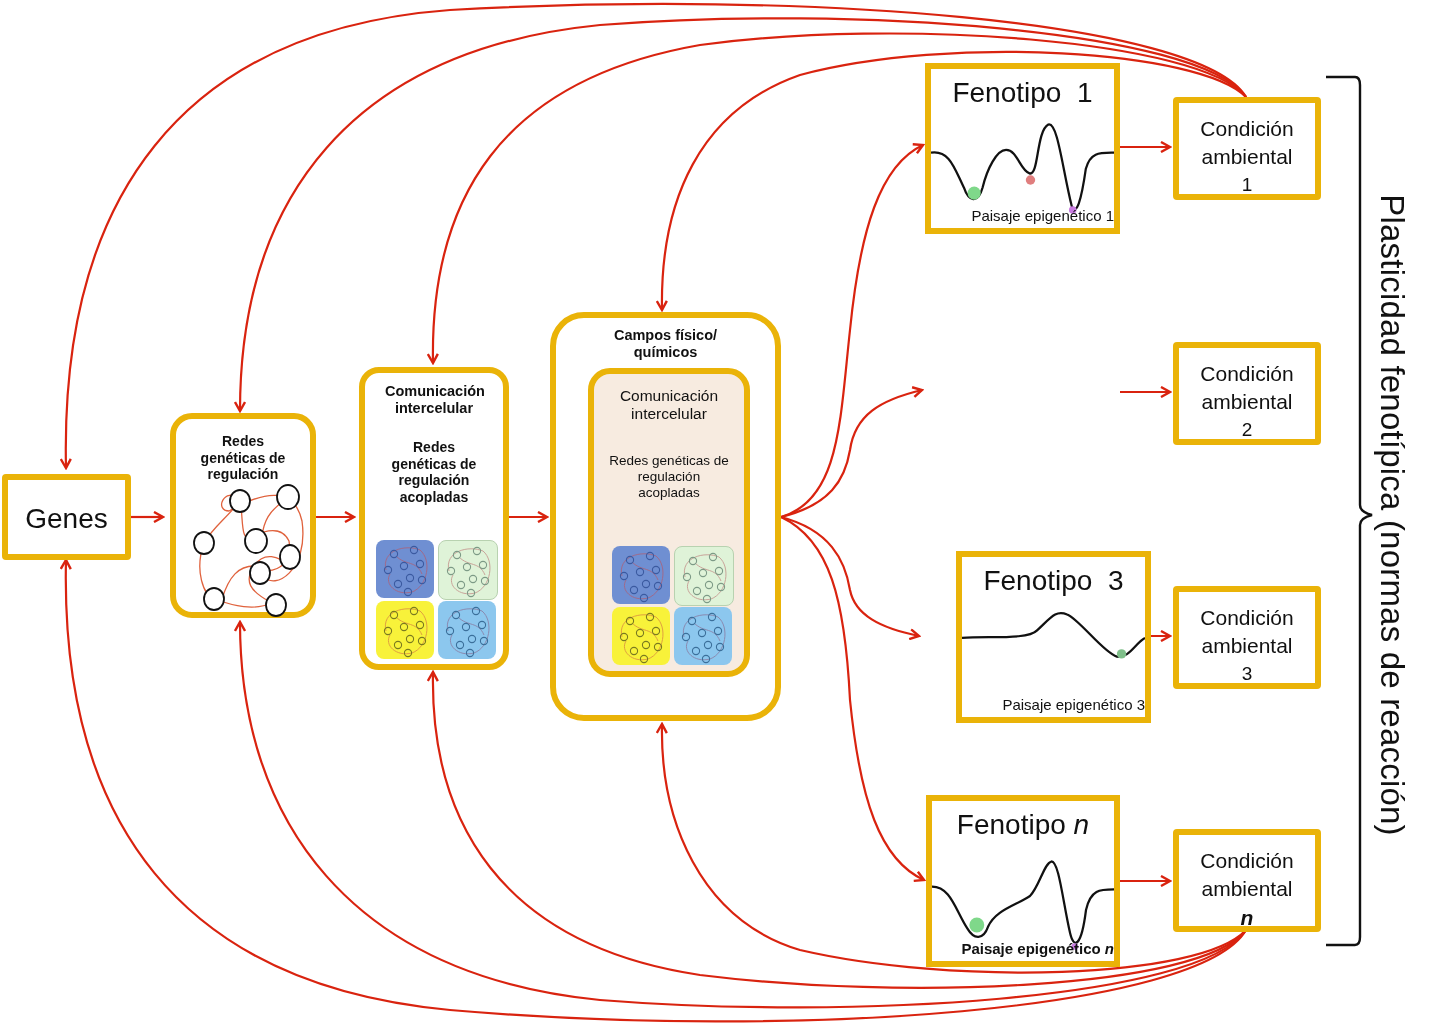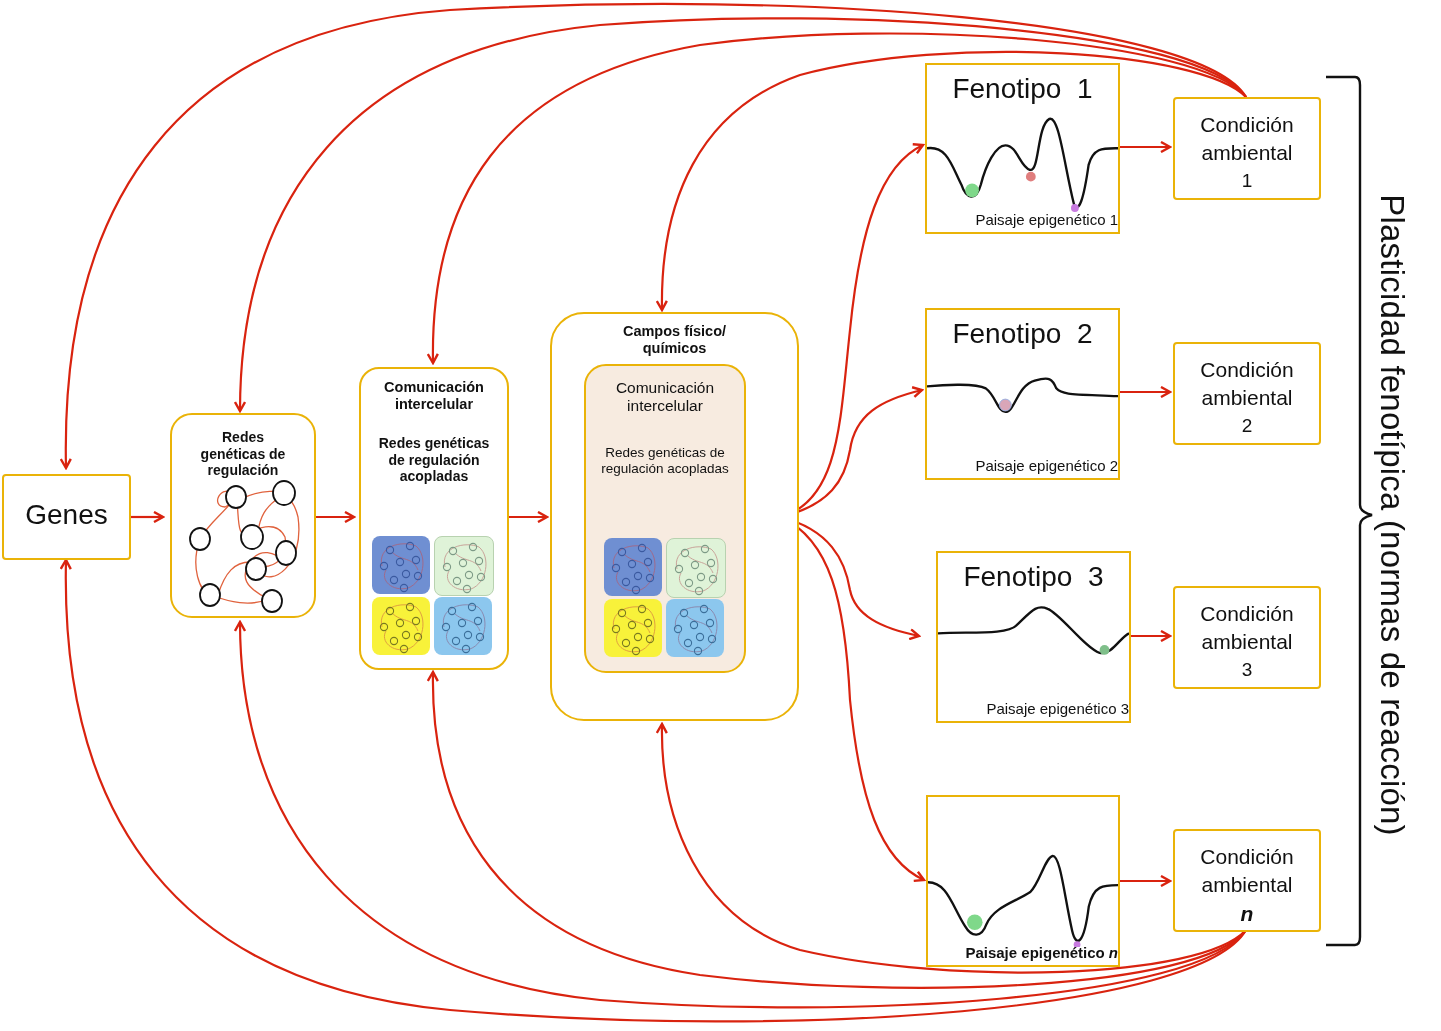--- a/index.html
+++ b/index.html
@@ -1,19 +1,19 @@
 <!DOCTYPE html>
 <html><head>
 <meta charset="utf-8">
 <style>
   html, body { margin: 0; padding: 0; background: #ffffff; }
   #stage { position: relative; width: 1441px; height: 1031px; overflow: hidden; background: #fff;
            font-family: "Liberation Sans", "DejaVu Sans", sans-serif; color: #111; }
   svg#links { position: absolute; left: 0; top: 0; width: 1441px; height: 1031px; }
-  .box { position: absolute; box-sizing: border-box; border: 2px solid #eab308; background: #fff; }
+  .box { position: absolute; box-sizing: border-box; border: 6px solid #eab308; background: #fff; }
   .rounded { border-radius: 4px; }
   .lbl { position: absolute; left: 0; right: 0; text-align: center; line-height: 1.18; }
   .bold { font-weight: bold; }
   .quad { position: absolute; width: 58px; height: 58px; border-radius: 8px; }
   .quad svg { width: 100%; height: 100%; }
   .pheno-title { position: absolute; left: 0; right: 0; top: 8px; text-align: center; font-size: 28px; }
   .pheno-caption { position: absolute; left: 0; right: 0; bottom: 4px; text-align: right; font-size: 15px; }
   .pheno-curve { position: absolute; left: 0; top: 40px; width: 100%; height: 110px; }
   .env-text { position: absolute; left: 0; right: 0; top: 12px; text-align: center; font-size: 21px; line-height: 1.35; }
   .vertical-label { position: absolute; left: 1392px; top: 515px; transform: translate(-50%, -50%) rotate(90deg);
@@ -139,21 +139,21 @@
             <circle cx="28" cy="26" r="3.6" fill="none" stroke="#3b6f9a" stroke-width="1.1"></circle>
             <circle cx="44" cy="24" r="3.6" fill="none" stroke="#3b6f9a" stroke-width="1.1"></circle>
             <circle cx="22" cy="44" r="3.6" fill="none" stroke="#3b6f9a" stroke-width="1.1"></circle>
             <circle cx="34" cy="38" r="3.6" fill="none" stroke="#3b6f9a" stroke-width="1.1"></circle>
             <circle cx="46" cy="40" r="3.6" fill="none" stroke="#3b6f9a" stroke-width="1.1"></circle>
             <circle cx="32" cy="52" r="3.6" fill="none" stroke="#3b6f9a" stroke-width="1.1"></circle>
           </svg></div>
     </div>
   </div>
 
-  <div class="box rounded" style="left:550px; top:312px; width:249px; height:409px; border-radius:34px;">
+  <div class="box rounded" style="left:550px; top:312px; width:231px; height:409px; border-radius:34px;">
     <div class="lbl bold" style="top:9px; font-size:14.5px; padding:0 50px;">Campos físico/ químicos</div>
     <div class="box" style="left:32px; top:50px; width:162px; height:309px; background:#f7ebe0; border-radius:22px;">
       <div class="lbl" style="top:13px; font-size:15.5px; padding:0 18px;">Comunicación intercelular</div>
       <div class="lbl" style="top:79px; font-size:13.5px; padding:0 14px;">Redes genéticas de regulación acopladas</div>
       <div style="position:absolute; left:18px; top:172px;">
         <div class="quad" style="left:0; top:0; background:#6f8fd2;"><svg viewBox="0 0 58 58">
               <path d="M10,30 C5,10 30,4 44,10 C56,20 52,46 36,52 C20,56 8,44 14,34 M20,16 C30,26 40,20 46,34" fill="none" stroke="#a06a8a" stroke-width="1"></path>
               <circle cx="18" cy="14" r="3.6" fill="none" stroke="#3b5aa0" stroke-width="1.1"></circle>
               <circle cx="38" cy="10" r="3.6" fill="none" stroke="#3b5aa0" stroke-width="1.1"></circle>
               <circle cx="12" cy="30" r="3.6" fill="none" stroke="#3b5aa0" stroke-width="1.1"></circle>
@@ -214,51 +214,41 @@
       <circle cx="46" cy="86" r="7" fill="#7fd88a"></circle>
       <circle cx="106" cy="72" r="5" fill="#e07e7e"></circle>
       <circle cx="151" cy="104" r="4" fill="#c87be0"></circle>
     </svg>
     <div class="pheno-caption">
       <span>Paisaje epigenético</span>
       <span>1</span>
     </div>
   </div>
 
-  <div class="box pheno" style="left:925px; top:308px; width:195px; height:172px;">
-    <div class="pheno-title">
-      <span>Fenotipo</span>&nbsp;
-      <span>2</span>
-    </div>
-    <svg class="pheno-curve" viewBox="0 0 195 110">
-      <path d="M0,36 C20,34 50,33 60,38 C70,45 72,62 80,62 C90,62 92,35 110,30 C125,26 128,28 132,38 C138,45 150,44 195,46" fill="none" stroke="#111" stroke-width="2.4"></path>
-      <circle cx="80" cy="55" r="6" fill="#d9a6b8" stroke="#9ab0e0" stroke-width="1"></circle>
-    </svg>
-    <div class="pheno-caption">
-      <span>Paisaje epigenético</span>
-      <span>2</span>
-    </div>
-  </div>
-
-  <div class="box pheno" style="left:936px; top:551px; width:195px; height:172px;">
+
+  <div class="box pheno" style="left:956px; top:551px; width:195px; height:172px;">
     <div class="pheno-title">
       <span>Fenotipo</span>&nbsp;
       <span>3</span>
     </div>
     <svg class="pheno-curve" viewBox="0 0 195 110">
       <path d="M0,40 C30,38 70,42 80,32 C95,18 100,10 112,15 C125,20 150,55 165,60 C178,62 185,45 195,40" fill="none" stroke="#111" stroke-width="2.4"></path>
       <circle cx="170" cy="57" r="5" fill="#7fbf8a"></circle>
     </svg>
     <div class="pheno-caption">
       <span>Paisaje epigenético</span>
       <span>3</span>
     </div>
   </div>
 
   <div class="box pheno" style="left:926px; top:795px; width:194px; height:172px;">
+    <div class="pheno-title">
+      <span>Fenotipo</span>
+      <span class="it" style="font-weight:normal;">n</span>
+    </div>
     <svg class="pheno-curve" viewBox="0 0 195 110">
       <path d="M0,45 C20,45 25,70 38,90 C45,102 55,102 60,88 C68,70 90,65 105,55 C115,45 120,20 128,18 C136,18 140,60 148,95 C152,112 160,110 165,70 C170,48 180,48 195,48" fill="none" stroke="#111" stroke-width="2.4"></path>
       <circle cx="48" cy="86" r="8" fill="#7fd88a"></circle>
       <circle cx="153" cy="109" r="3.5" fill="#c87be0"></circle>
     </svg>
     <div class="pheno-caption bold">
       <span>Paisaje epigenético</span>
       <span class="it">n</span>
     </div>
   </div>

